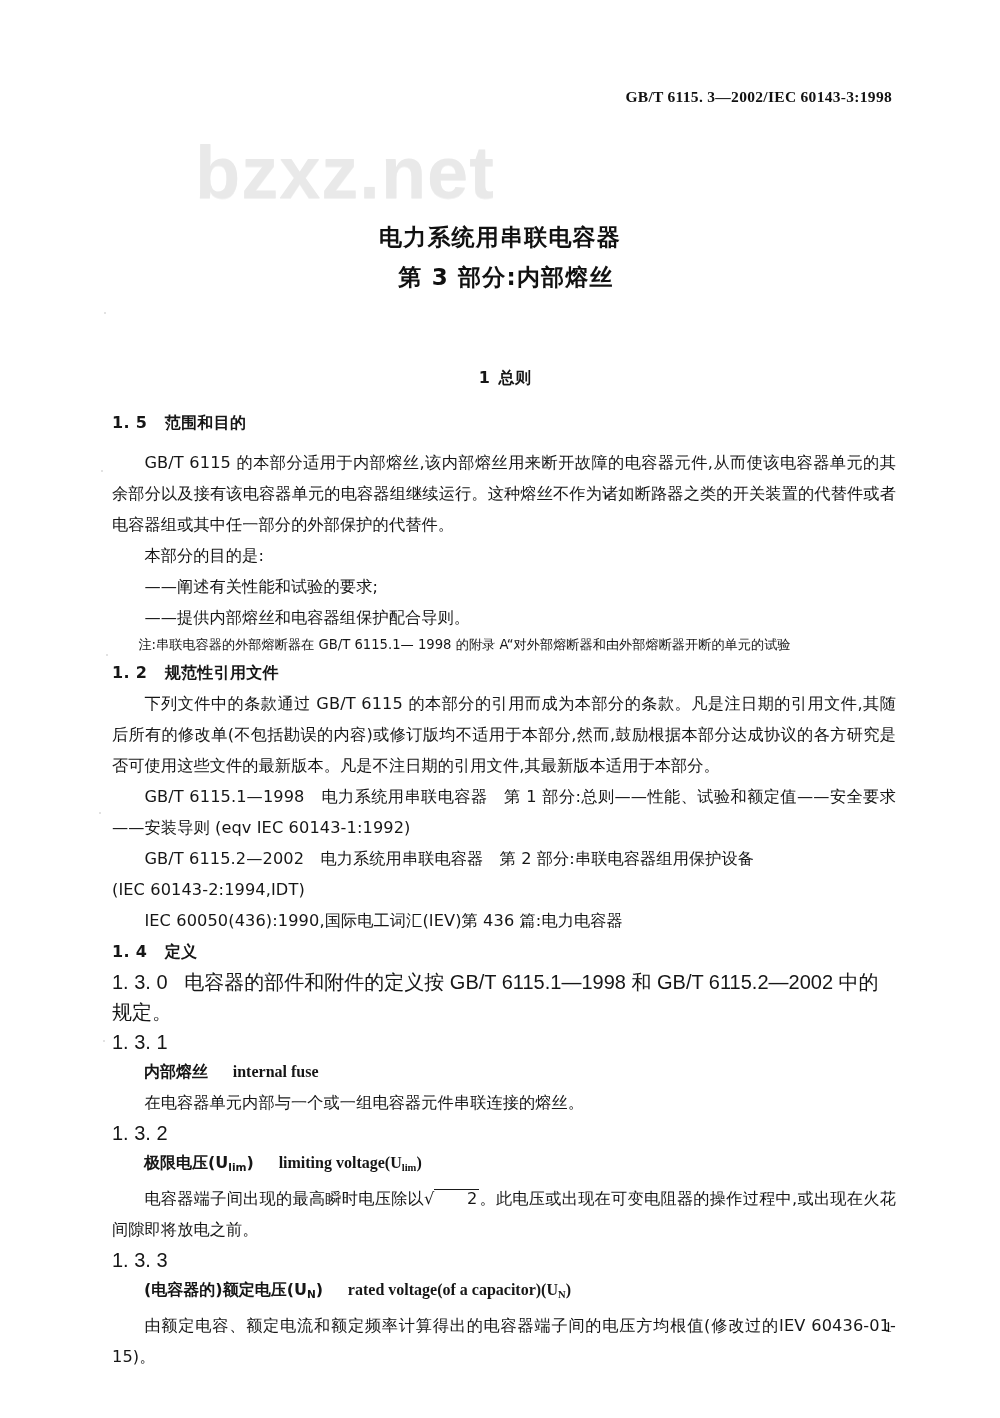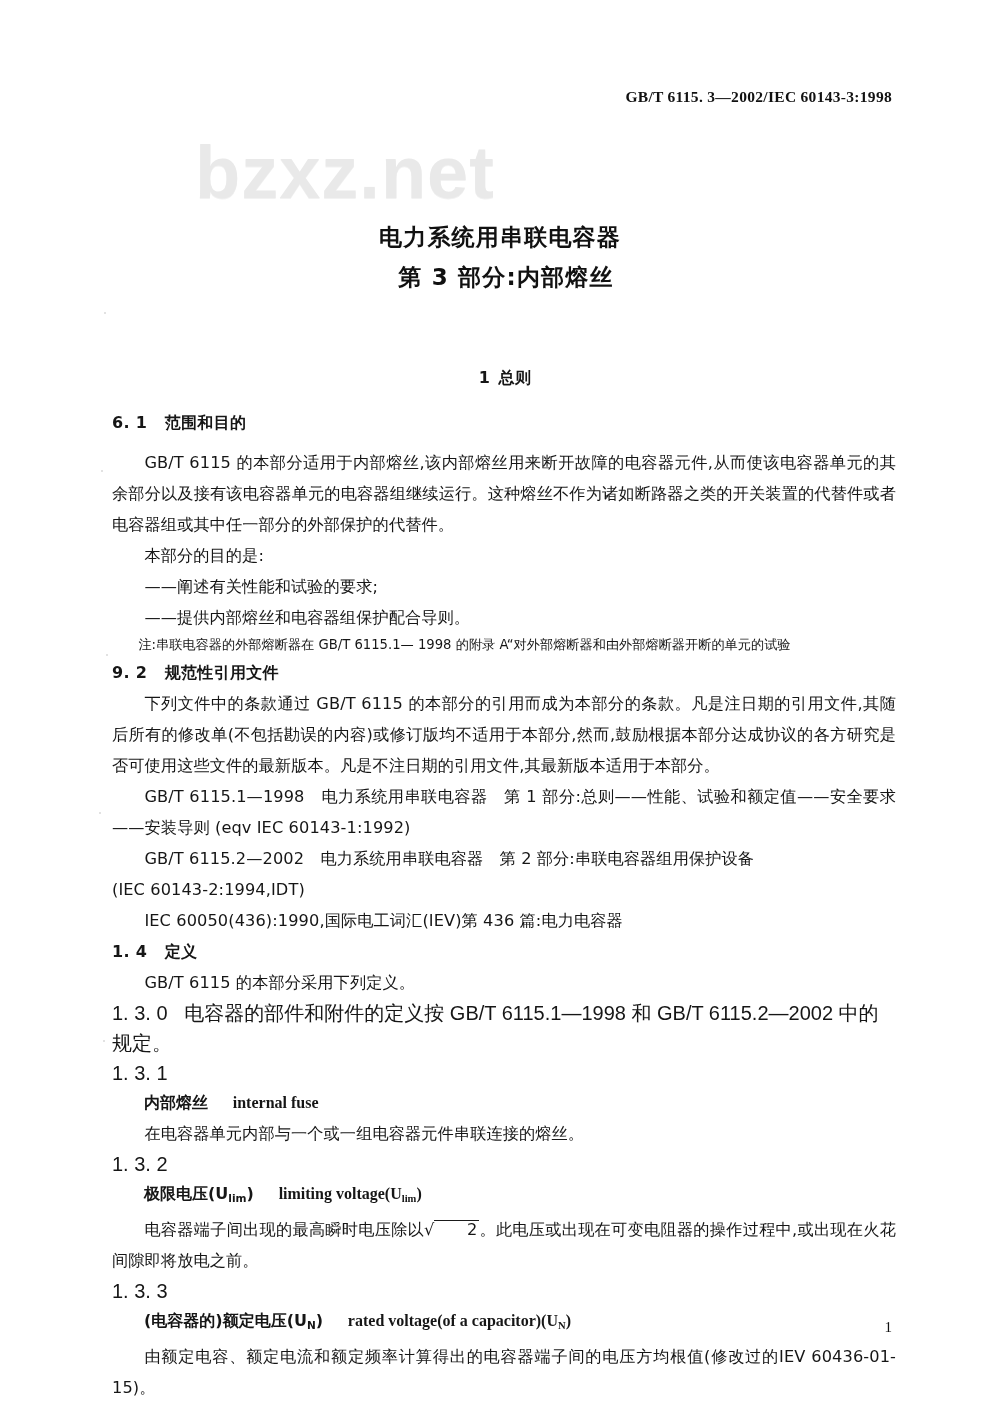--- a/index.html
+++ b/index.html
@@ -193,52 +193,51 @@
   <div class="content">
 
     <p class="h-sec">
       <span class="num">1</span>
       <span>总则</span>
     </p>
 
     <div class="gap-m"></div>
 
     <p class="h-sub">
-      <span>6. 1</span>&nbsp;&nbsp;
+      <span>1. 5</span>&nbsp;&nbsp;
       <span>范围和目的</span>
     </p>
 
     <div class="gap-s"></div>
 
     <p class="para indent">GB/T 6115 的本部分适用于内部熔丝,该内部熔丝用来断开故障的电容器元件,从而使该电容器单元的其余部分以及接有该电容器单元的电容器组继续运行。这种熔丝不作为诸如断路器之类的开关装置的代替件或者电容器组或其中任一部分的外部保护的代替件。</p>
     <p class="para indent">本部分的目的是:</p>
     <p class="para indent">——阐述有关性能和试验的要求;</p>
     <p class="para indent">——提供内部熔丝和电容器组保护配合导则。</p>
 
     <p class="note">
       <span class="note-first">注:</span><span>串联电容器的外部熔断器在 GB/T 6115.1— 1998 的附录 A“对外部熔断器和由外部熔断器开断的单元的试验</span>
     </p>
 
     <p class="h-sub">
-      <span>9. 2</span>&nbsp;&nbsp;
+      <span>1. 2</span>&nbsp;&nbsp;
       <span>规范性引用文件</span>
     </p>
 
     <p class="para indent">下列文件中的条款通过 GB/T 6115 的本部分的引用而成为本部分的条款。凡是注日期的引用文件,其随后所有的修改单(不包括勘误的内容)或修订版均不适用于本部分,然而,鼓励根据本部分达成协议的各方研究是否可使用这些文件的最新版本。凡是不注日期的引用文件,其最新版本适用于本部分。</p>
     <p class="para indent">GB/T 6115.1—1998　电力系统用串联电容器　第 1 部分:总则——性能、试验和额定值——安全要求 ——安装导则 (eqv IEC 60143-1:1992)</p>
     <p class="para indent">GB/T 6115.2—2002　电力系统用串联电容器　第 2 部分:串联电容器组用保护设备</p>
     <p class="para">(IEC 60143-2:1994,IDT)</p>
     <p class="para indent">IEC 60050(436):1990,国际电工词汇(IEV)第 436 篇:电力电容器</p>
 
     <p class="h-sub">
       <span>1. 4</span>&nbsp;&nbsp;
       <span>定义</span>
     </p>
 
-    <p class="para indent">GB/T 6115 的本部分采用下列定义。</p>
 
     <p class="numlabel">
       <span>1. 3. 0</span>&nbsp;&nbsp;
       <span>电容器的部件和附件的定义按 GB/T 6115.1—1998 和 GB/T 6115.2—2002 中的规定。</span>
     </p>
 
     <p class="numlabel">1. 3. 1</p>
     <p class="defterm">
       <span>内部熔丝</span>
       <span class="en">internal fuse</span>

